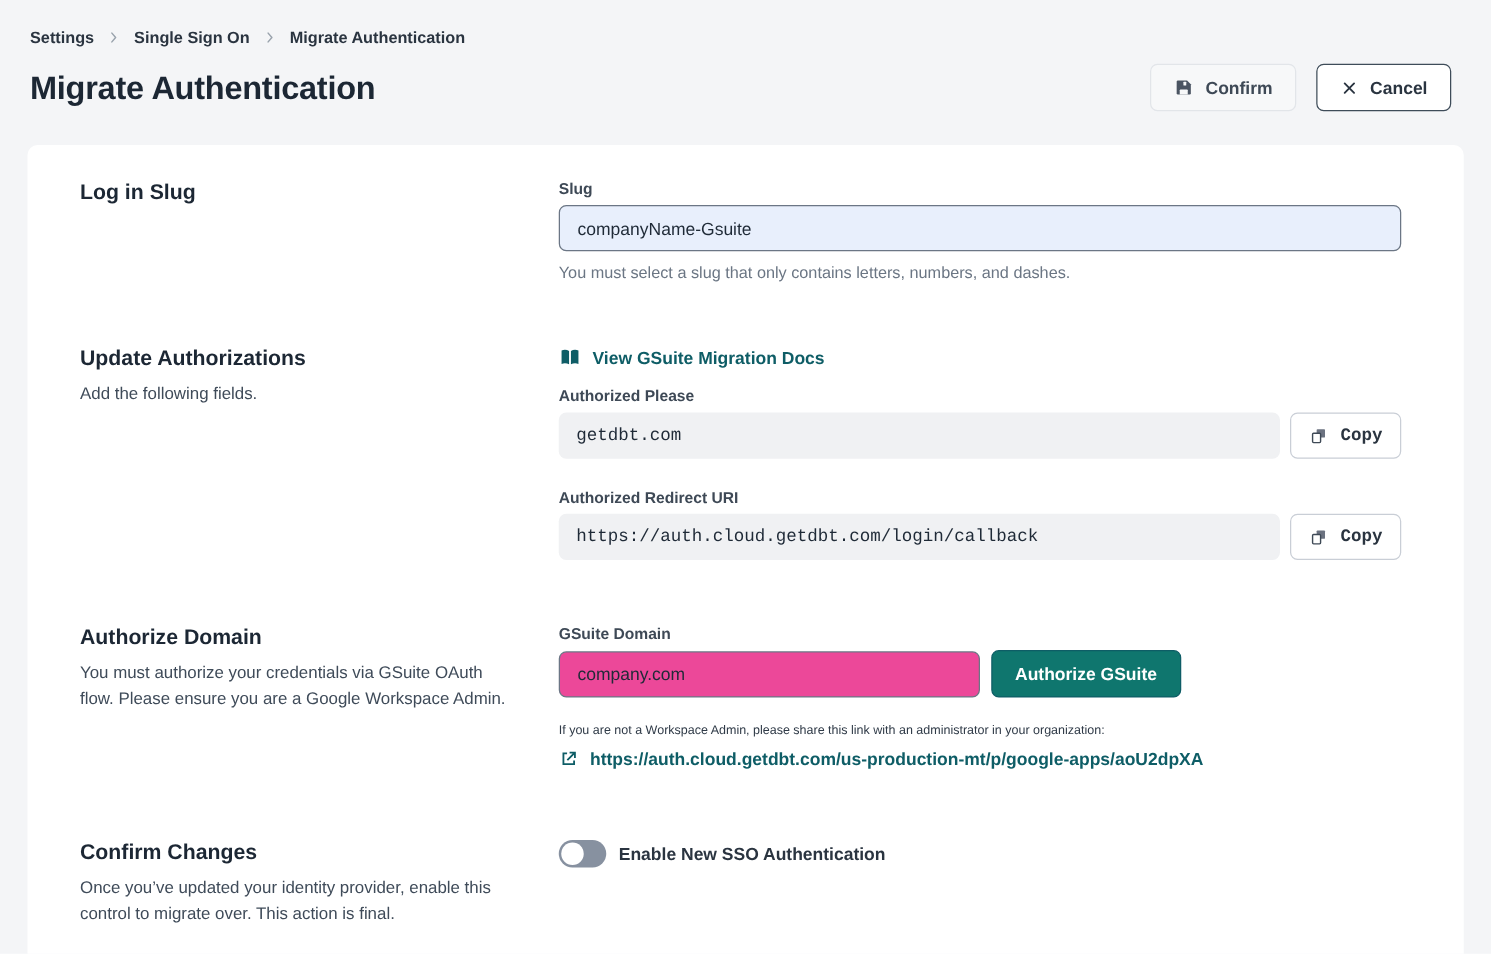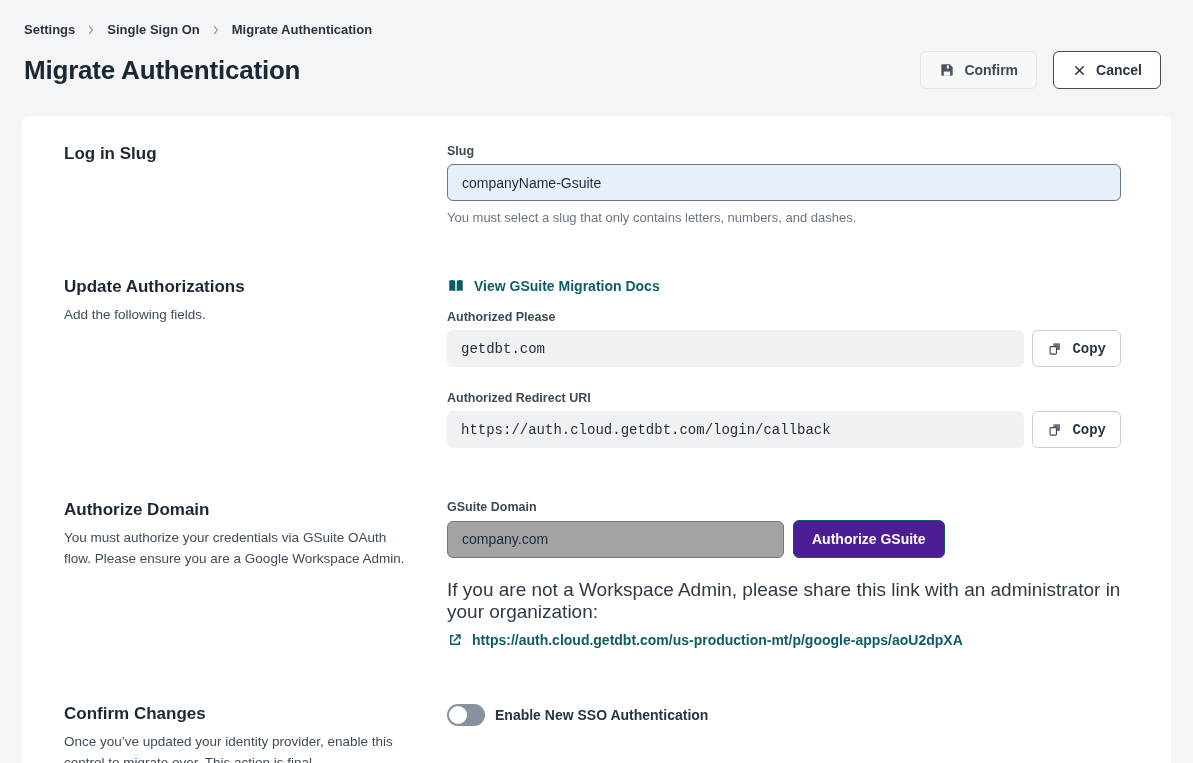--- a/index.html
+++ b/index.html
@@ -43,24 +43,24 @@
   .docs-link { display: inline-flex; align-items: center; gap: 9px; color: #0e5d66;
                font-size: 14px; font-weight: 700; cursor: pointer; margin-bottom: 15px; }
 
   .copy-row { display: flex; gap: 8px; align-items: stretch; font-family: Liberation Mono, monospace; }
   .copy-row + .label-gap { margin-top: 24px; }
   .readonly-input { flex: 1; height: 37px; border: none; background: #f0f1f3; border-radius: 6px;
                     padding: 0 14px; font-size: 14px; font-family: inherit; color: #1f2a37; outline: none; }
   .btn-copy { background: #ffffff; border: 1px solid #c9ced6; color: #2a3440; height: 37px; padding: 0 14px; }
 
   .gsuite-row { display: flex; gap: 9px; align-items: center; }
-  .input-gsuite { width: 337px; background: #a3a3a3; border: 1px solid #6b7685; }
-  .btn-authorize { background: #4c1d95; border: 1px solid #0e5d66; color: #ffffff; font-weight: 700; height: 38px; }
-
-  .share-note { margin-top: 21px; font-size: 19px; color: #2f3a47; }
+  .input-gsuite { width: 337px; background: #ec4899; border: 1px solid #6b7685; }
+  .btn-authorize { background: #0f766e; border: 1px solid #0e5d66; color: #ffffff; font-weight: 700; height: 38px; }
+
+  .share-note { margin-top: 21px; font-size: 10px; color: #2f3a47; }
   .share-link { display: inline-flex; align-items: center; gap: 9px; margin-top: 9px;
                 color: #0e5d66; font-size: 14px; font-weight: 700; cursor: pointer; }
 
   .toggle-row { display: flex; align-items: center; gap: 10px; }
   .toggle { width: 38px; height: 22px; background: #8791a0; border-radius: 11px; position: relative; cursor: pointer; }
   .toggle-knob { position: absolute; top: 2px; left: 2px; width: 18px; height: 18px;
                  background: #ffffff; border-radius: 50%; }
   .toggle-label { font-size: 14px; font-weight: 700; color: #2a3440; }
 
   .icon { display: inline-flex; align-items: center; }

